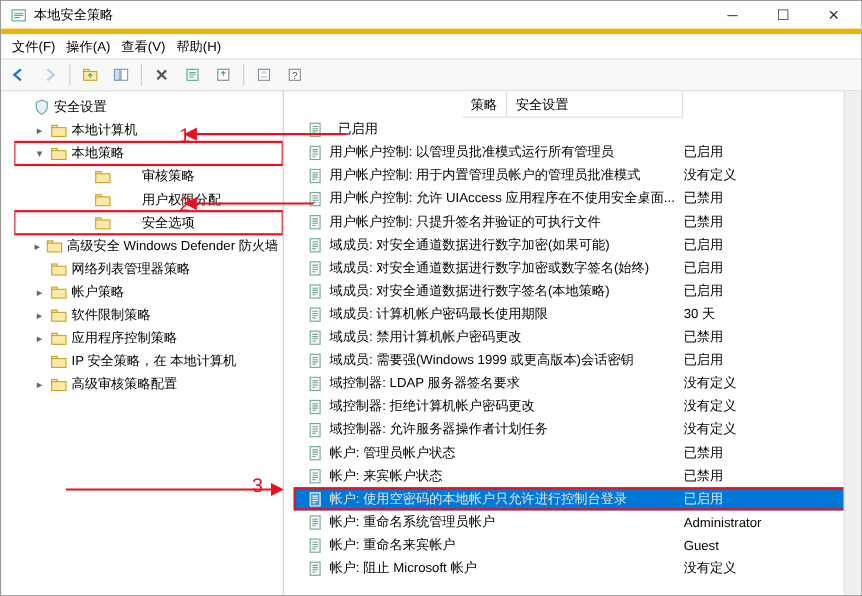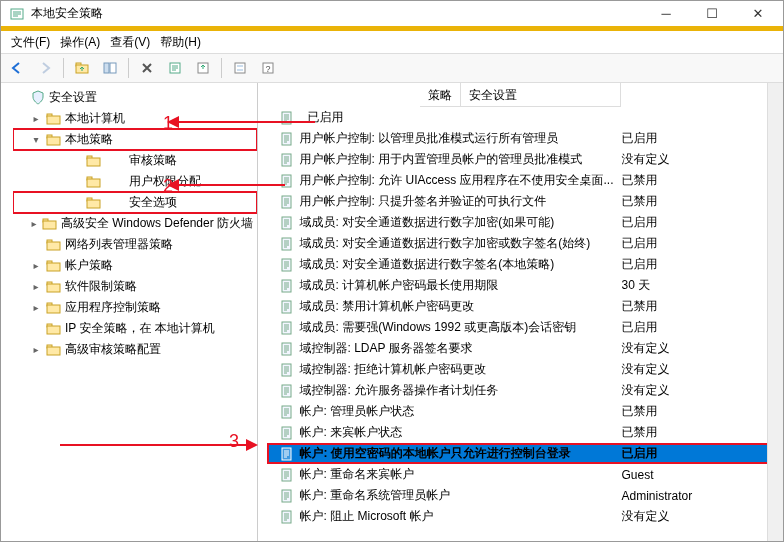--- a/index.html
+++ b/index.html
@@ -112,21 +112,21 @@
   .lrow {
     display: flex;
     align-items: center;
     height: 21px;
     font-size: 12px;
     position: relative;
   }
   .lrow .licon { width: 16px; height: 16px; margin: 0 4px 0 12px; flex-shrink: 0; }
   .lrow .lpolicy { flex: 1; white-space: nowrap; overflow: hidden; text-overflow: ellipsis; }
   .lrow .lsetting { width: 160px; padding-left: 8px; }
-  .lrow.selected { background: #0078d7; color: #000000; font-weight: bold; }
+  .lrow.selected { background: #0078d7; color: #e5e5e5; }
   .lrow.boxed-red { outline: 2px solid #e81123; outline-offset: -2px; }
 
   
   .annot {
     position: absolute;
     pointer-events: none;
     z-index: 50;
   }
   .annot-num {
     color: #e81123;
@@ -431,21 +431,21 @@
             <path d="M5 5h5M5 7h5M5 9h5M5 11h3" stroke="#7a8"></path>
           </svg>
           <span class="lpolicy">域成员: 禁用计算机帐户密码更改</span>
           <span class="lsetting">已禁用</span>
         </div>
         <div class="lrow">
           <svg class="licon" viewBox="0 0 16 16">
             <rect x="3" y="2" width="9" height="12" fill="#f3f6ff" stroke="#7a8"></rect>
             <path d="M5 5h5M5 7h5M5 9h5M5 11h3" stroke="#7a8"></path>
           </svg>
-          <span class="lpolicy">域成员: 需要强(Windows 1992 或更高版本)会话密钥</span>
+          <span class="lpolicy">域成员: 需要强(Windows 1999 或更高版本)会话密钥</span>
           <span class="lsetting">已启用</span>
         </div>
         <div class="lrow">
           <svg class="licon" viewBox="0 0 16 16">
             <rect x="3" y="2" width="9" height="12" fill="#f3f6ff" stroke="#7a8"></rect>
             <path d="M5 5h5M5 7h5M5 9h5M5 11h3" stroke="#7a8"></path>
           </svg>
           <span class="lpolicy">域控制器: LDAP 服务器签名要求</span>
           <span class="lsetting">没有定义</span>
         </div>
@@ -487,30 +487,30 @@
             <path d="M5 5h5M5 7h5M5 9h5M5 11h3" stroke="#fff"></path>
           </svg>
           <span class="lpolicy">帐户: 使用空密码的本地帐户只允许进行控制台登录</span>
           <span class="lsetting">已启用</span>
         </div>
         <div class="lrow">
           <svg class="licon" viewBox="0 0 16 16">
             <rect x="3" y="2" width="9" height="12" fill="#f3f6ff" stroke="#7a8"></rect>
             <path d="M5 5h5M5 7h5M5 9h5M5 11h3" stroke="#7a8"></path>
           </svg>
+          <span class="lpolicy">帐户: 重命名系统管理员帐户</span>
+          <span class="lsetting">Administrator</span>
+        </div>
+        <div class="lrow">
+          <svg class="licon" viewBox="0 0 16 16">
+            <rect x="3" y="2" width="9" height="12" fill="#f3f6ff" stroke="#7a8"></rect>
+            <path d="M5 5h5M5 7h5M5 9h5M5 11h3" stroke="#7a8"></path>
+          </svg>
           <span class="lpolicy">帐户: 重命名来宾帐户</span>
           <span class="lsetting">Guest</span>
-        </div>
-        <div class="lrow">
-          <svg class="licon" viewBox="0 0 16 16">
-            <rect x="3" y="2" width="9" height="12" fill="#f3f6ff" stroke="#7a8"></rect>
-            <path d="M5 5h5M5 7h5M5 9h5M5 11h3" stroke="#7a8"></path>
-          </svg>
-          <span class="lpolicy">帐户: 重命名系统管理员帐户</span>
-          <span class="lsetting">Administrator</span>
         </div>
         <div class="lrow">
           <svg class="licon" viewBox="0 0 16 16">
             <rect x="3" y="2" width="9" height="12" fill="#f3f6ff" stroke="#7a8"></rect>
             <path d="M5 5h5M5 7h5M5 9h5M5 11h3" stroke="#7a8"></path>
           </svg>
           <span class="lpolicy">帐户: 阻止 Microsoft 帐户</span>
           <span class="lsetting">没有定义</span>
         </div>
       </div>

